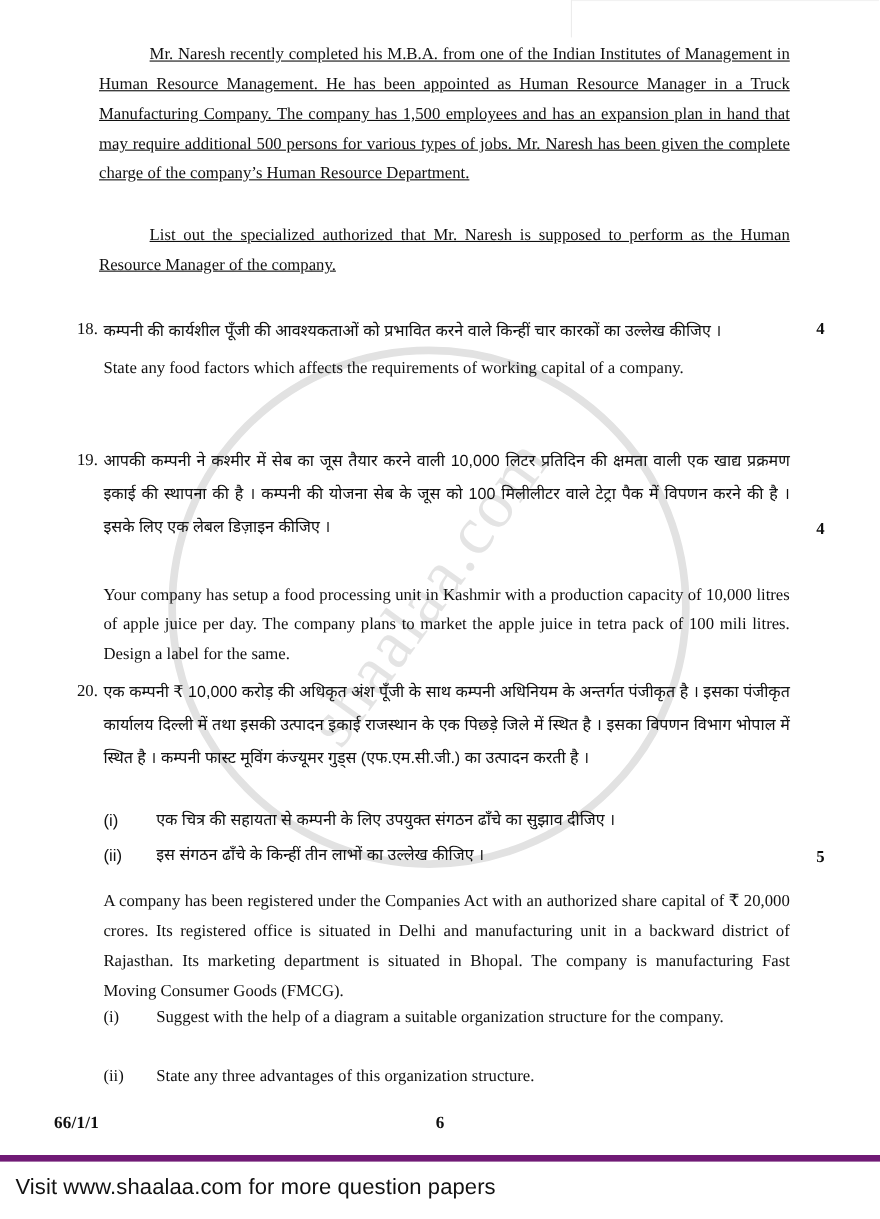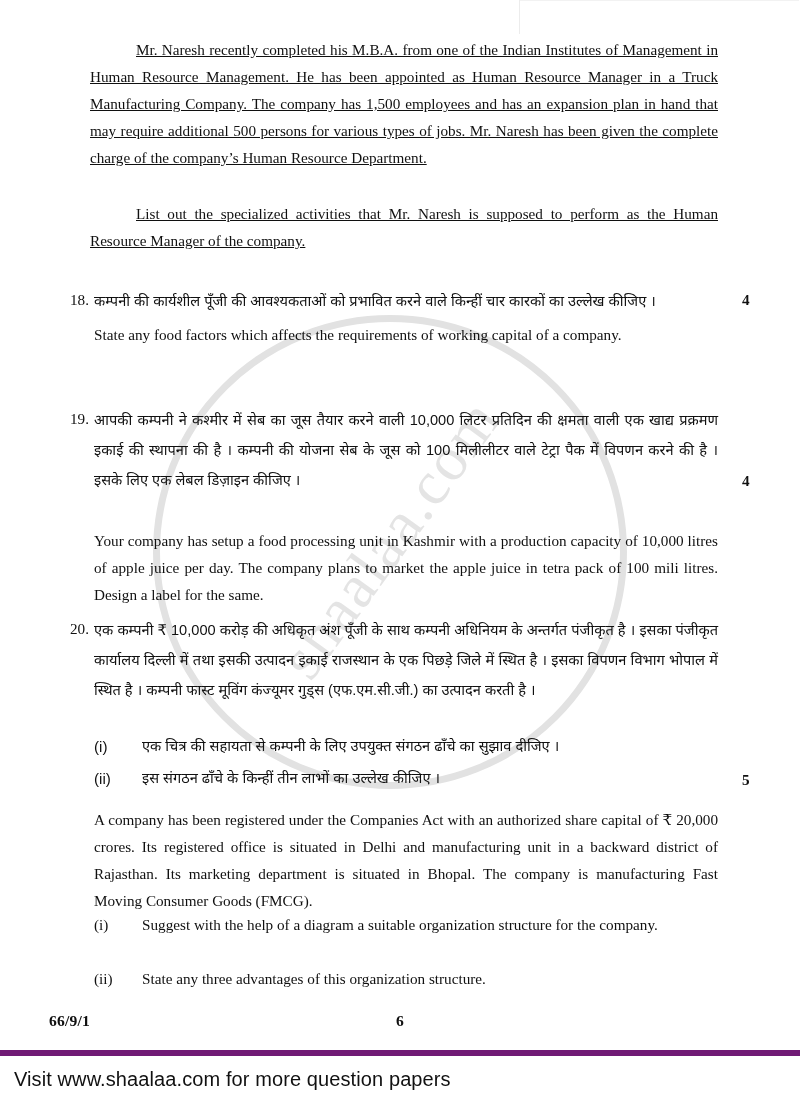--- a/index.html
+++ b/index.html
@@ -211,21 +211,21 @@
 
   <div id="watermark">
     <div class="ring"></div>
     <div class="wm-text">shaalaa.com</div>
   </div>
 
   <div id="content">
 
     <div class="para indent" style="top:36px;">Mr. Naresh recently completed his M.B.A. from one of the Indian Institutes of Management in Human Resource Management. He has been appointed as Human Resource Manager in a Truck Manufacturing Company. The company has 1,500 employees and has an expansion plan in hand that may require additional 500 persons for various types of jobs. Mr. Naresh has been given the complete charge of the company’s Human Resource Department.</div>
 
-    <div class="para indent" style="top:200px;">List out the specialized activities that Mr. Naresh is supposed to perform as the Human Resource Manager of the company.</div>
+    <div class="para indent" style="top:200px;">List out the specialized authorized that Mr. Naresh is supposed to perform as the Human Resource Manager of the company.</div>
 
     <div class="qrow" style="top:286px;">
       <div class="qnum">18.</div>
       <div class="qbody hindi">कम्पनी की कार्यशील पूँजी की आवश्यकताओं को प्रभावित करने वाले किन्हीं चार कारकों का उल्लेख कीजिए ।</div>
       <div class="marks">4</div>
     </div>
     <div class="qbody" style="position:absolute; top:321px;">State any food factors which affects the requirements of working capital of a company.</div>
 
     <div class="qrow" style="top:405px;">
       <div class="qnum">19.</div>
@@ -253,21 +253,21 @@
 
     <div class="subitem" style="top:911px;">
       <span class="rom">(i)</span>
       <span class="subtext">Suggest with the help of a diagram a suitable organization structure for the company.</span>
     </div>
     <div class="subitem" style="top:965px;">
       <span class="rom">(ii)</span>
       <span class="subtext">State any three advantages of this organization structure.</span>
     </div>
 
-    <div id="footer-code">66/9/1</div>
+    <div id="footer-code">66/1/1</div>
     <div id="footer-page">6</div>
 
   </div>
 </div>
 
 <div id="banner">
   <div class="banner-text">Visit www.shaalaa.com for more question papers</div>
 </div>
 
 </body></html>

